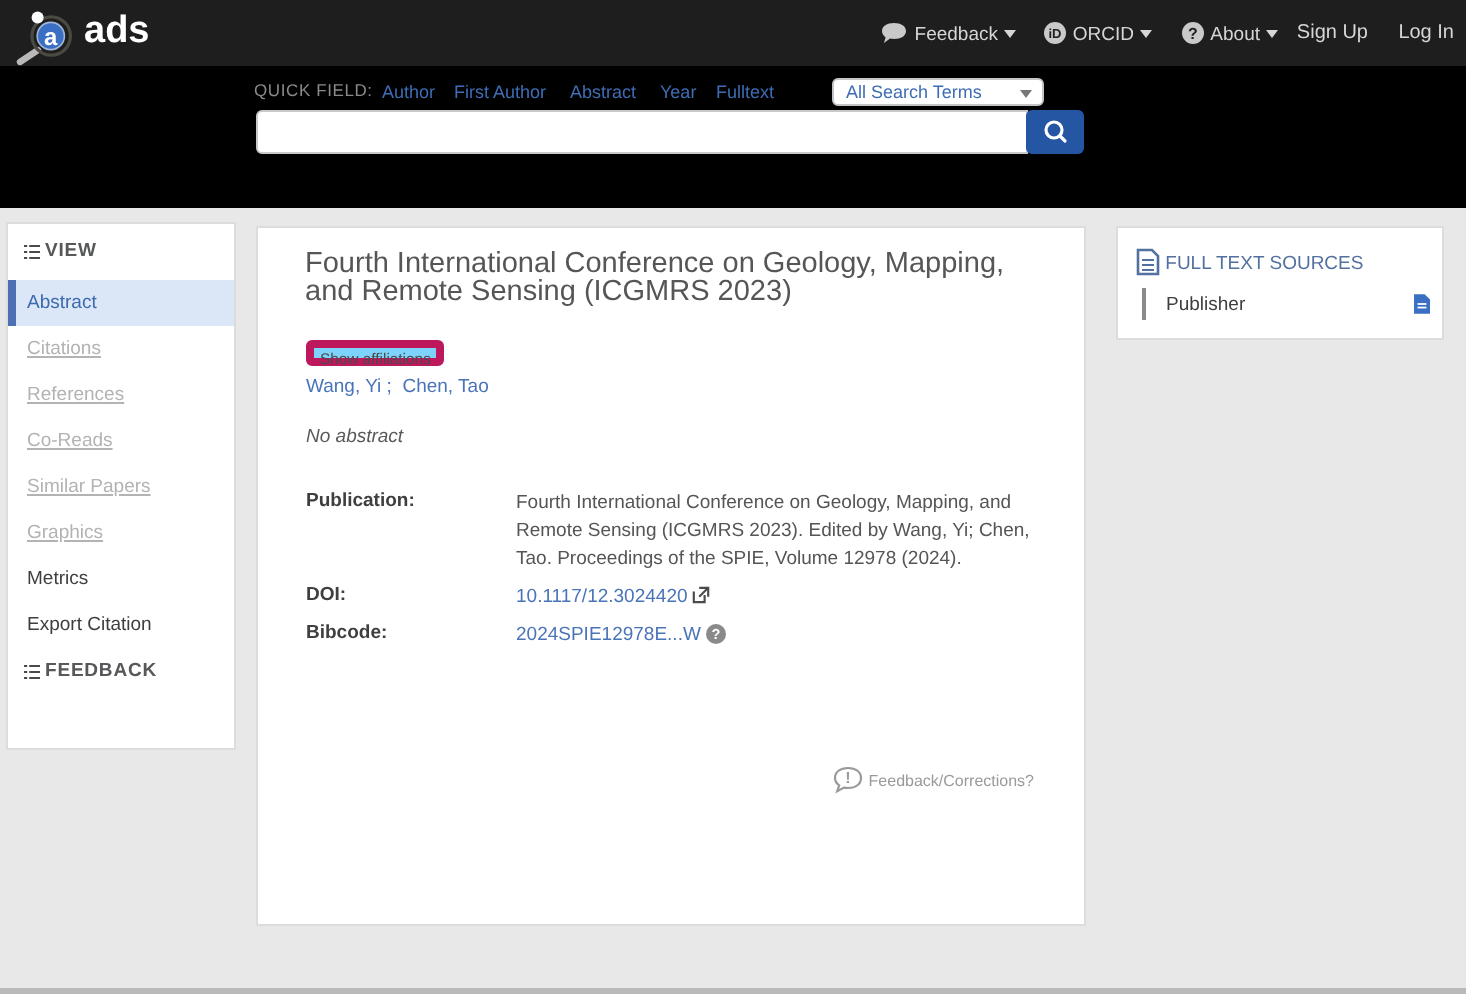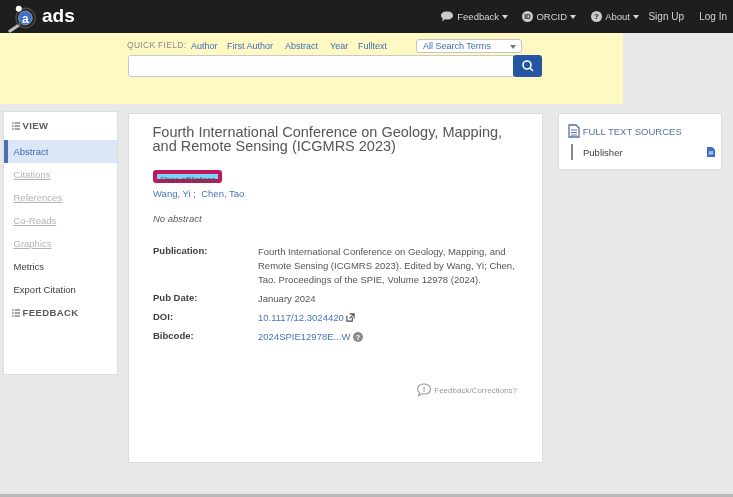--- a/index.html
+++ b/index.html
@@ -8,21 +8,21 @@
 
 
 .topbar { position:absolute; left:0; top:0; width:733px; height:33px; background:#1e1e1e; }
 .logo-text { position:absolute; left:42px; top:5px; color:#fff; font-size:19px; font-weight:bold; }
 .nav { position:absolute; right:0; top:0; height:33px; color:#d6d6d6; font-size:9.5px; }
 .nav span.item { position:absolute; top:11px; white-space:nowrap; }
 .caret { display:inline-block; width:0; height:0; border-left:3px solid transparent; border-right:3px solid transparent; border-top:4px solid #d6d6d6; vertical-align:middle; margin-left:3px; }
 .nav svg { margin-right:3px; }
 
 
-.searchsec { position:absolute; left:0; top:33px; width:623px; height:71px; background:#fef9c3; }
+.searchsec { position:absolute; left:0; top:33px; width:733px; height:71px; background:#000000; }
 .qf-label { position:absolute; left:127px; top:6.5px; font-size:8.5px; color:#8a8a8a; letter-spacing:0.3px; }
 .qf-link { position:absolute; top:8px; font-size:9px; color:#3e6db5; }
 .qf-select { position:absolute; left:416px; top:6px; width:106px; height:14px; border:1px solid #c4c4c4; border-radius:3px; background:#fff; font-size:9px; color:#3e6db5; line-height:12px; padding-left:6px; }
 .qf-select .sel-caret { position:absolute; right:5px; top:5px; width:0; height:0; border-left:3px solid transparent; border-right:3px solid transparent; border-top:4px solid #777; }
 .search-input { position:absolute; left:128px; top:22px; width:386px; height:22px; background:#fff; border:1px solid #c9c9c9; border-radius:3px 0 0 3px; }
 .search-btn { position:absolute; left:513px; top:22px; width:29px; height:22px; background:#2456a4; border-radius:3px; }
 
 
 .card { position:absolute; background:#fff; border:1px solid #dcdcdc; }
 .sidebar { left:3px; top:111px; width:115px; height:264px; }
@@ -113,20 +113,21 @@
           <line x1="0" y1="7" x2="1.6" y2="7"></line>
           <line x1="2.6" y1="7" x2="8" y2="7"></line>
         </g>
       </svg>
     VIEW
   </div>
   <div class="sb-item sel">Abstract</div>
   <div class="sb-item dis">Citations</div>
   <div class="sb-item dis">References</div>
   <div class="sb-item dis">Co-Reads</div>
+  <div class="sb-item dis">Similar Papers</div>
   <div class="sb-item dis">Graphics</div>
   <div class="sb-item">Metrics</div>
   <div class="sb-item">Export Citation</div>
   <div class="sb-head" style="padding-top:6px;">
     <svg class="listicon" style="top:7.5px;" width="8" height="8" viewBox="0 0 8 8">
         <g stroke="#4a4a4a" stroke-width="1">
           <line x1="0" y1="1" x2="1.6" y2="1"></line>
           <line x1="2.6" y1="1" x2="8" y2="1"></line>
           <line x1="0" y1="4" x2="1.6" y2="4"></line>
           <line x1="2.6" y1="4" x2="8" y2="4"></line>
@@ -140,24 +141,20 @@
 
 <div class="card maincard">
   <div class="title">Fourth International Conference on Geology, Mapping, and Remote Sensing (ICGMRS 2023)</div>
   <div class="affbtn">Show affiliations</div>
   <div class="authors">Wang, Yi ;&nbsp; Chen, Tao</div>
   <div class="noabs">No abstract</div>
   <div class="metatable">
     <div class="mrow">
         <span class="mlabel">Publication:</span>
         <div class="mval">Fourth International Conference on Geology, Mapping, and Remote Sensing (ICGMRS 2023). Edited by Wang, Yi; Chen, Tao. Proceedings of the SPIE, Volume 12978 (2024).</div>
-      </div>
-    <div class="mrow">
-        <span class="mlabel">Pub Date:</span>
-        <div class="mval">January 2024</div>
       </div>
     <div class="mrow">
         <span class="mlabel">DOI:</span>
         <div class="mval"><a class="blue">10.1117/12.3024420</a>
       <svg width="9" height="9" viewBox="0 0 10 10" style="vertical-align:-1px;">
             <path d="M1 3 L1 9 L7 9 L7 5" fill="none" stroke="#4a4a4a" stroke-width="1.2"></path>
             <path d="M4 1 L9 1 L9 6" fill="none" stroke="#4a4a4a" stroke-width="1.2"></path>
             <line x1="4" y1="6" x2="9" y2="1" stroke="#4a4a4a" stroke-width="1.2"></line>
           </svg>
     </div>

